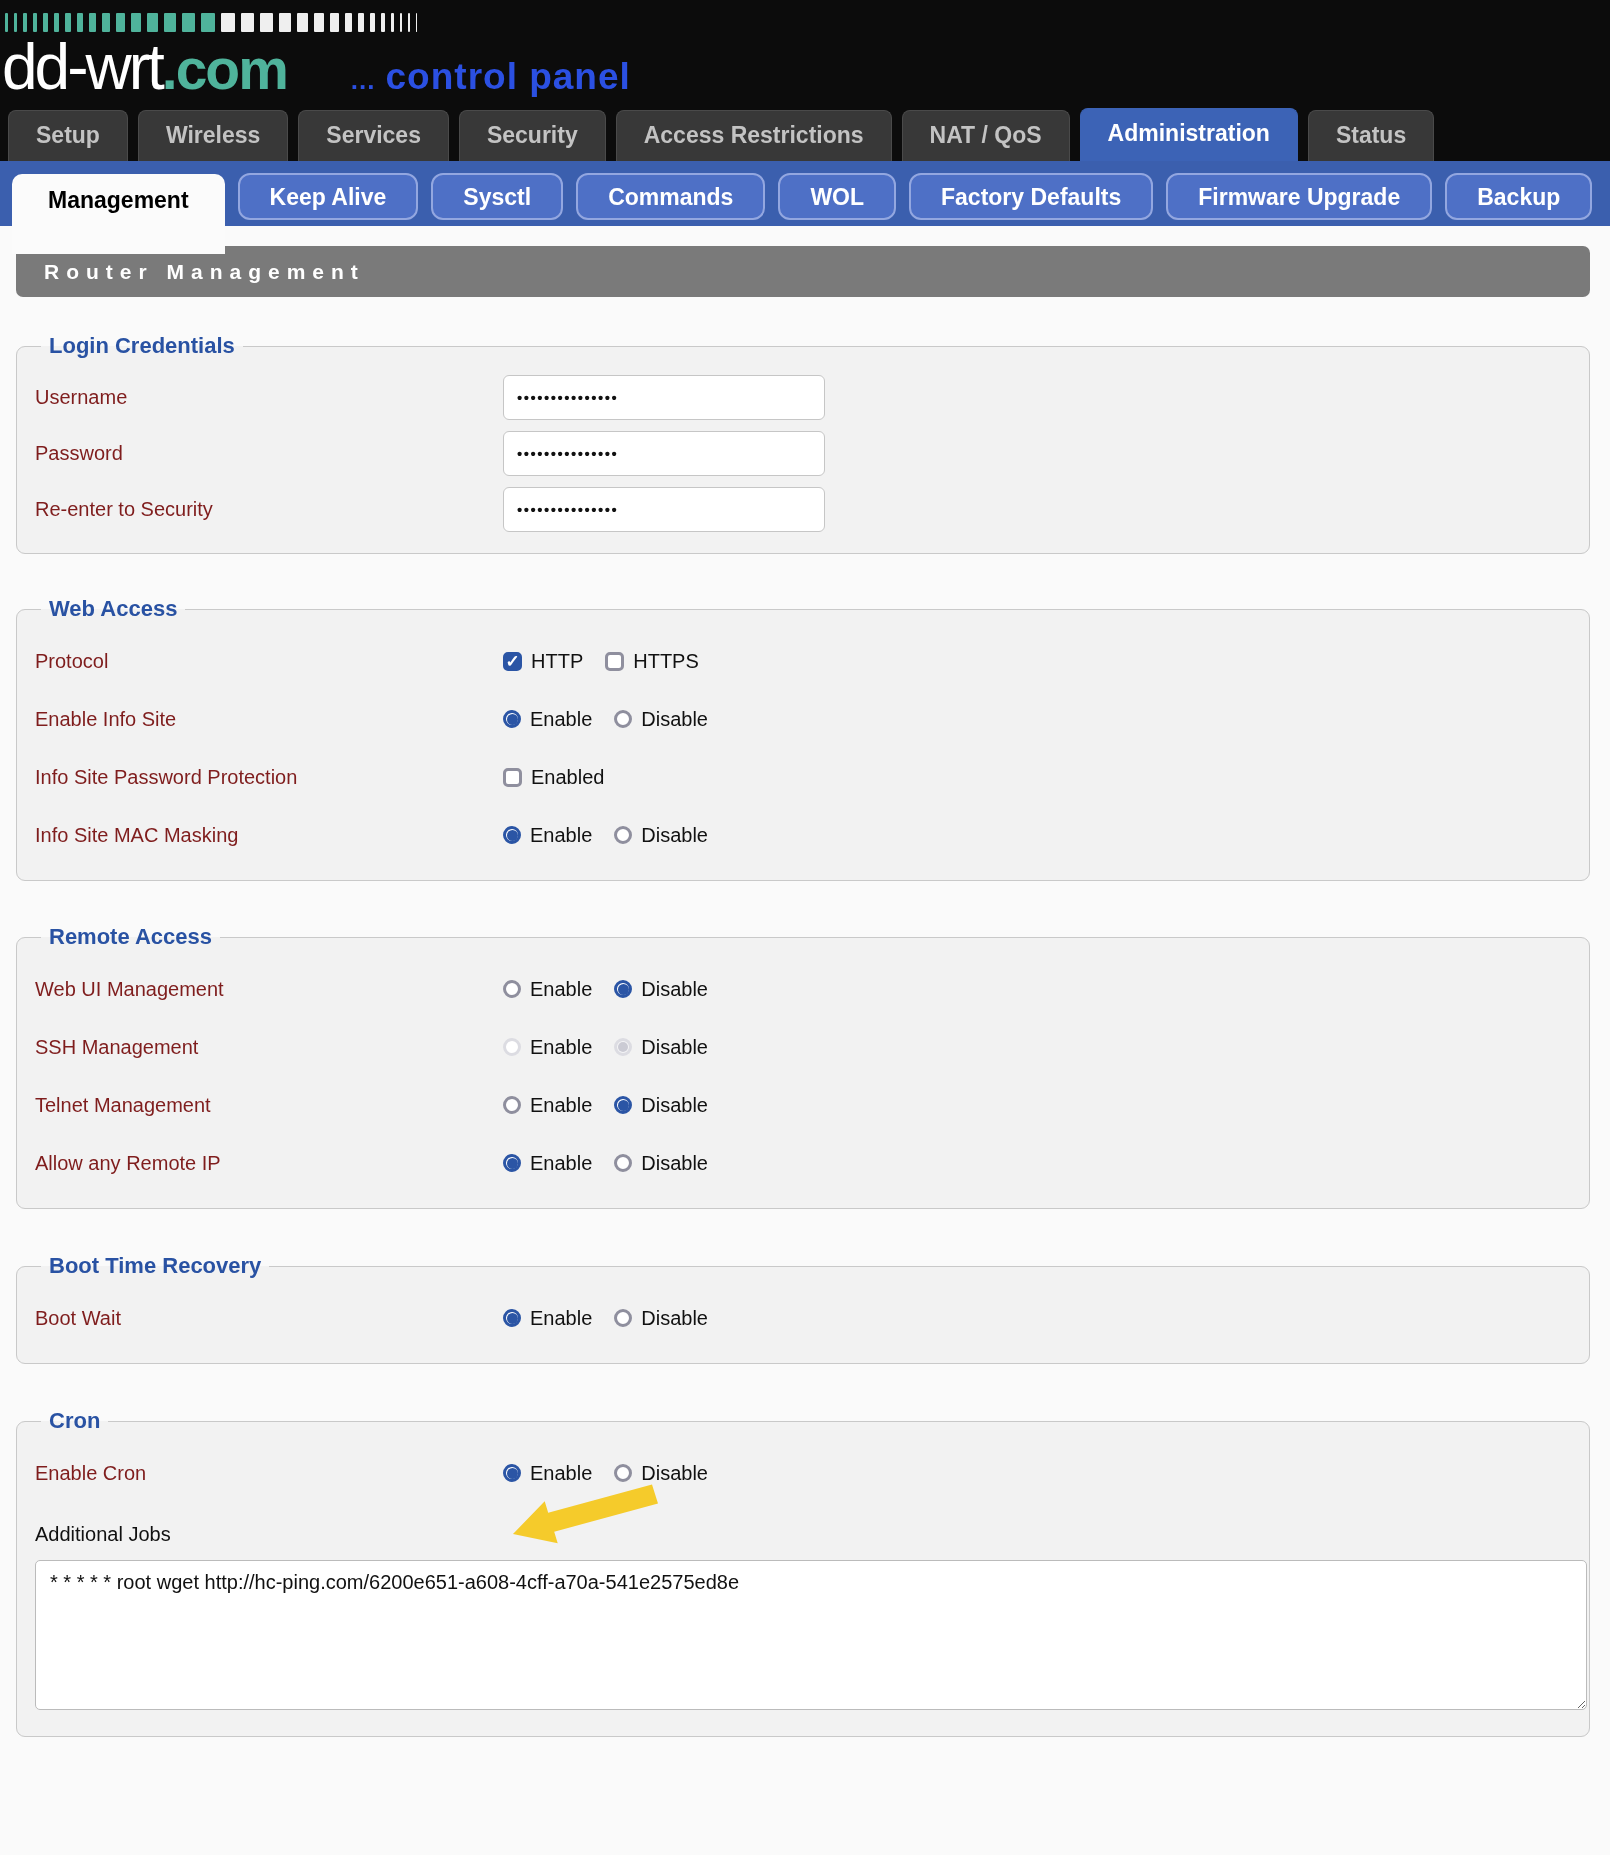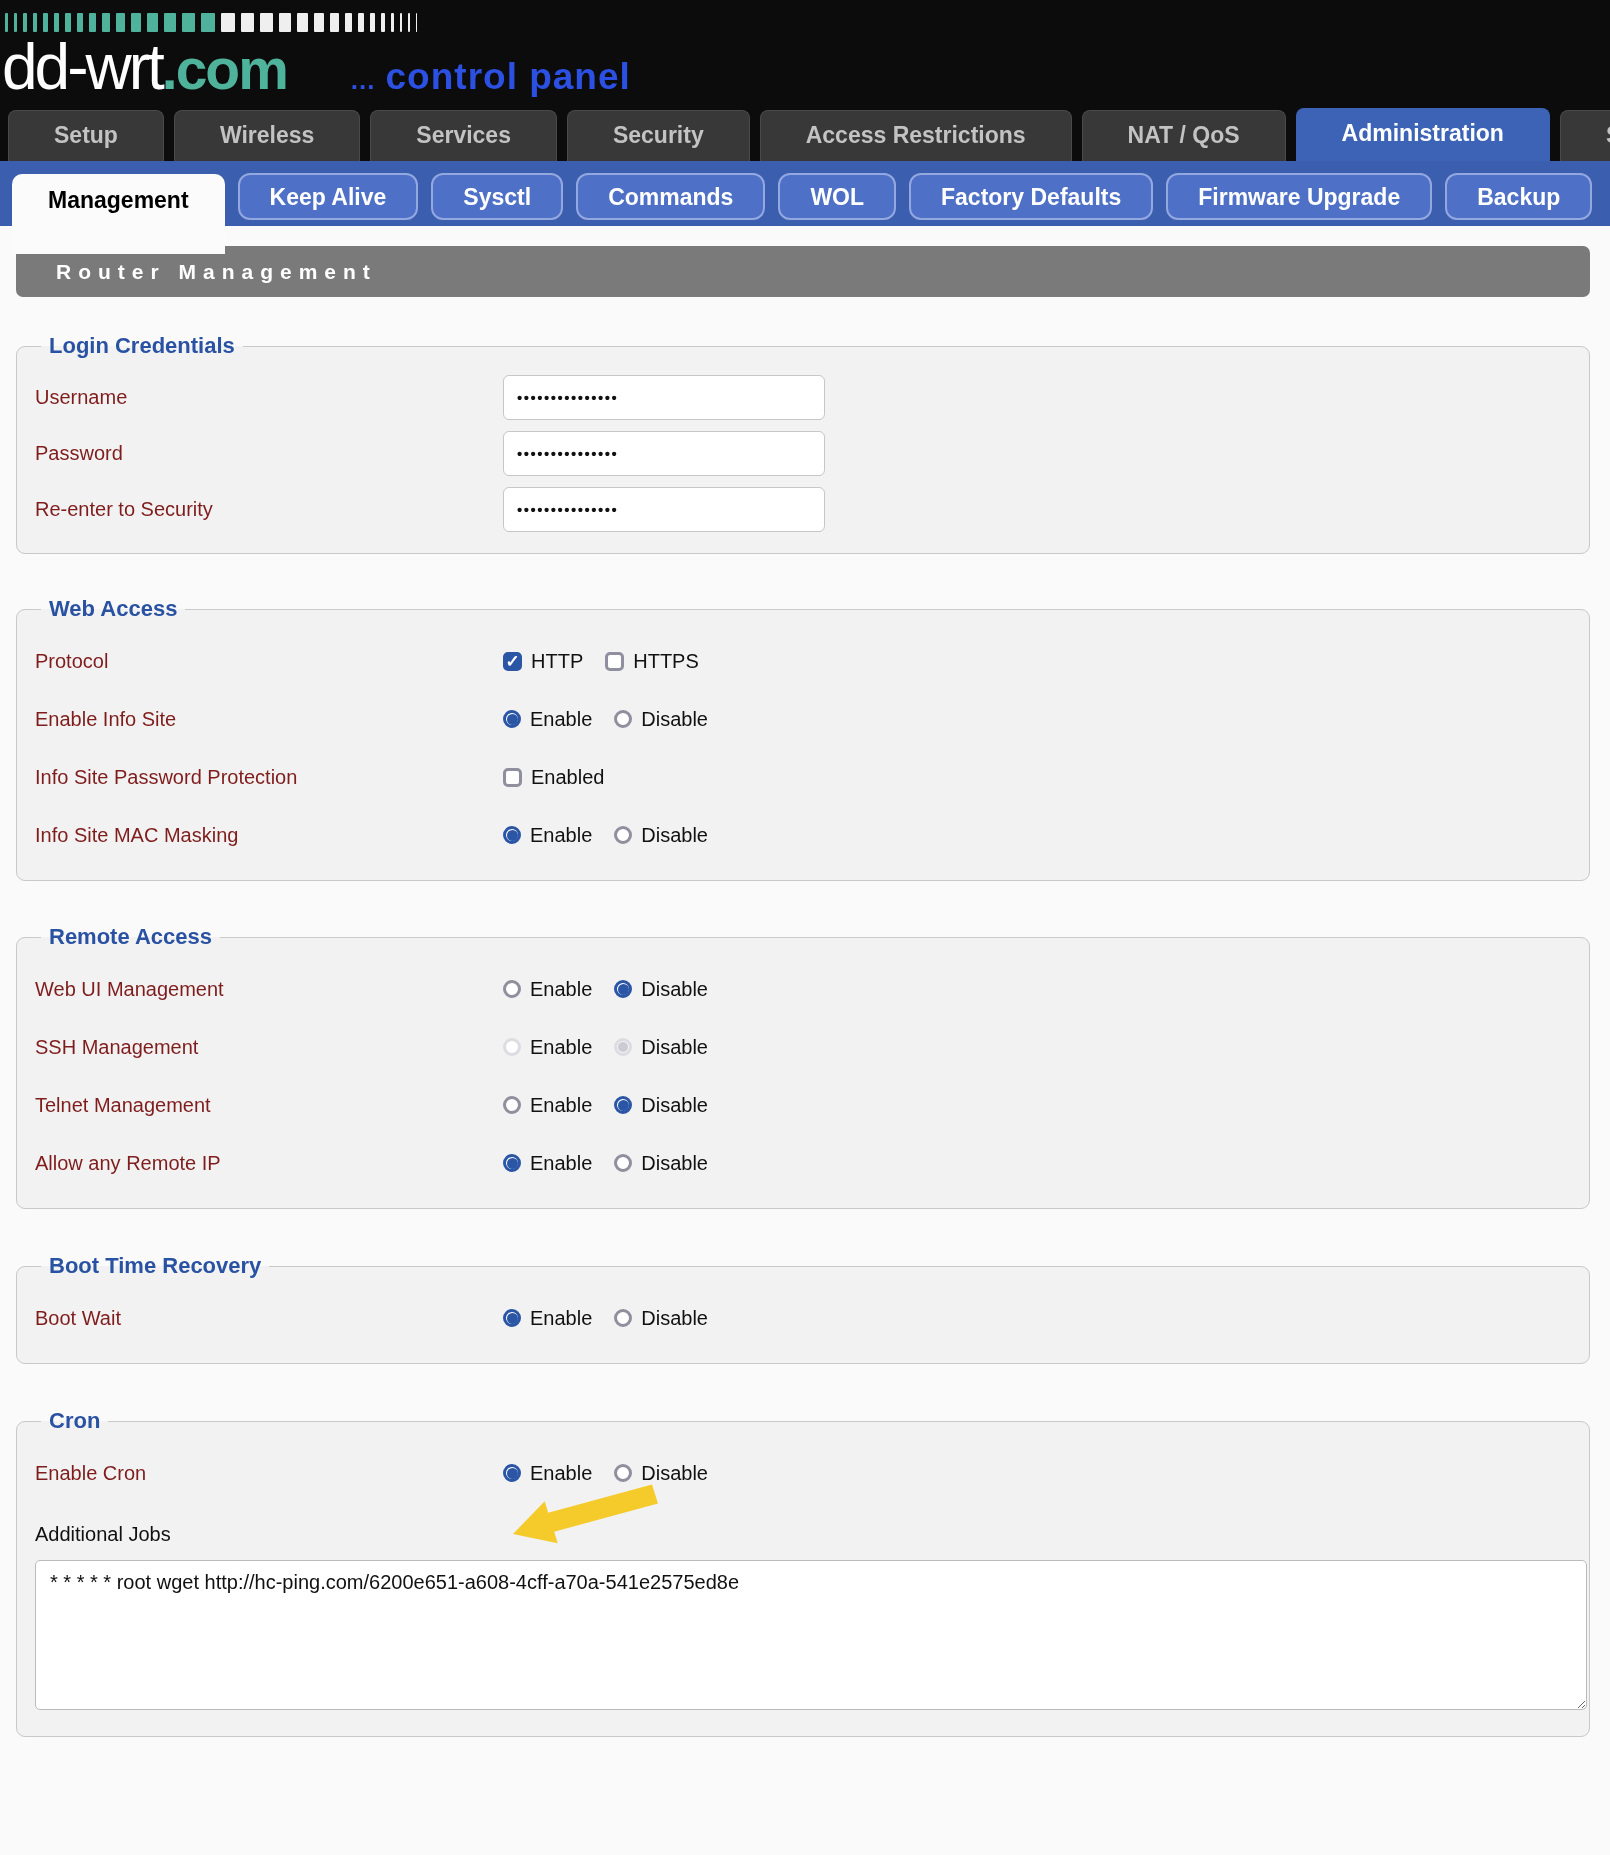--- a/index.html
+++ b/index.html
@@ -18,21 +18,21 @@
   .led-strip { position:absolute; left:5px; top:13px; display:flex; align-items:flex-start; gap:6px; height:19px; }
   .led-strip .bar { height:19px; border-radius:1px; }
   .logo-row { position:absolute; left:2px; top:30px; display:flex; align-items:baseline; white-space:nowrap; }
   .logo-main { font-size:64px; font-weight:normal; color:#fff; letter-spacing:-3px; }
   .logo-suffix { font-size:57px; font-weight:bold; color:#4fb39b; letter-spacing:-2px; }
   .logo-tagline { margin-left:64px; color:#2b50e2; font-size:37px; font-weight:bold; letter-spacing:1px; }
   .logo-tagline .dots { font-size:26px; margin-right:10px; }
 
   .main-tabs { position:absolute; left:8px; right:0; bottom:0; display:flex; align-items:flex-end; gap:10px; }
   .main-tab {
-    height:51px; line-height:49px; padding:0 45px;
+    height:51px; line-height:49px; padding:0 27px;
     background:#383838; color:#c3c3c3;
     font-size:23px; font-weight:bold;
     border:1px solid #4a4a4a; border-bottom:none;
     border-radius:8px 8px 0 0; cursor:pointer; white-space:nowrap;
   }
   .main-tab.active { background:#3c63b6; color:#ffffff; border-color:#3c63b6; height:53px; }
 
   
   .sub-bar { height:65px; background:#3b5fae; display:flex; padding-left:12px; gap:13px; position:relative; }
   .sub-tab {
@@ -45,21 +45,21 @@
     background:#fbfbfb; border:none; border-radius:10px 10px 0 0;
     color:#000; z-index:2;
   }
 
   
   .content { padding:0 20px 0 16px; }
   .page-bar {
     margin-top:20px; height:51px; line-height:51px;
     background:#7a7a7a; border-radius:7px;
     color:#fff; font-size:21px; font-weight:bold;
-    letter-spacing:7px; padding-left:40px;
+    letter-spacing:7px; padding-left:28px;
   }
 
   fieldset.section {
     border:1px solid #c9c9c9; border-radius:9px;
     background:#f2f2f2;
     margin:0; padding:10px 2px 16px 18px;
   }
   fieldset.section legend {
     color:#2952a3; font-size:22px; font-weight:bold;
     padding:0 8px; margin-left:6px;

